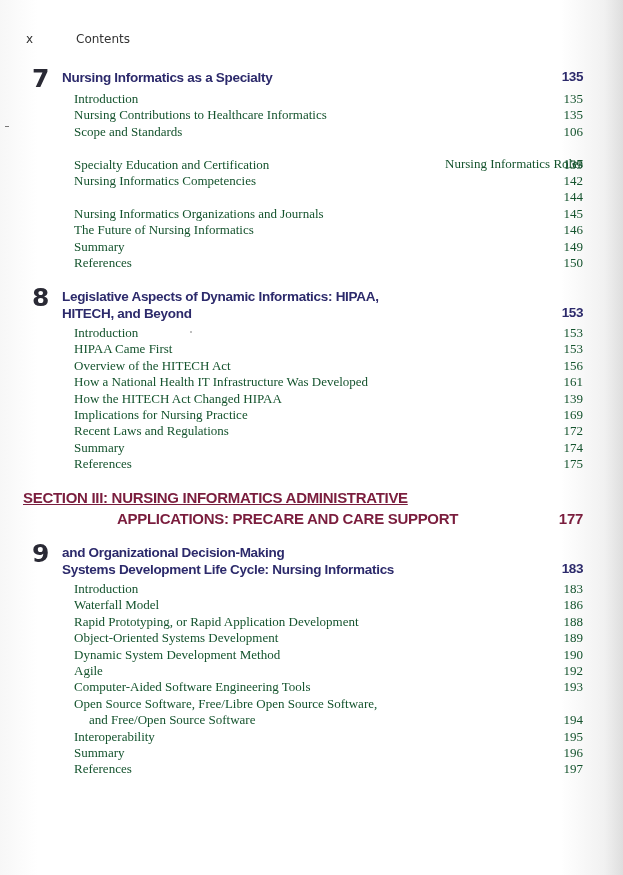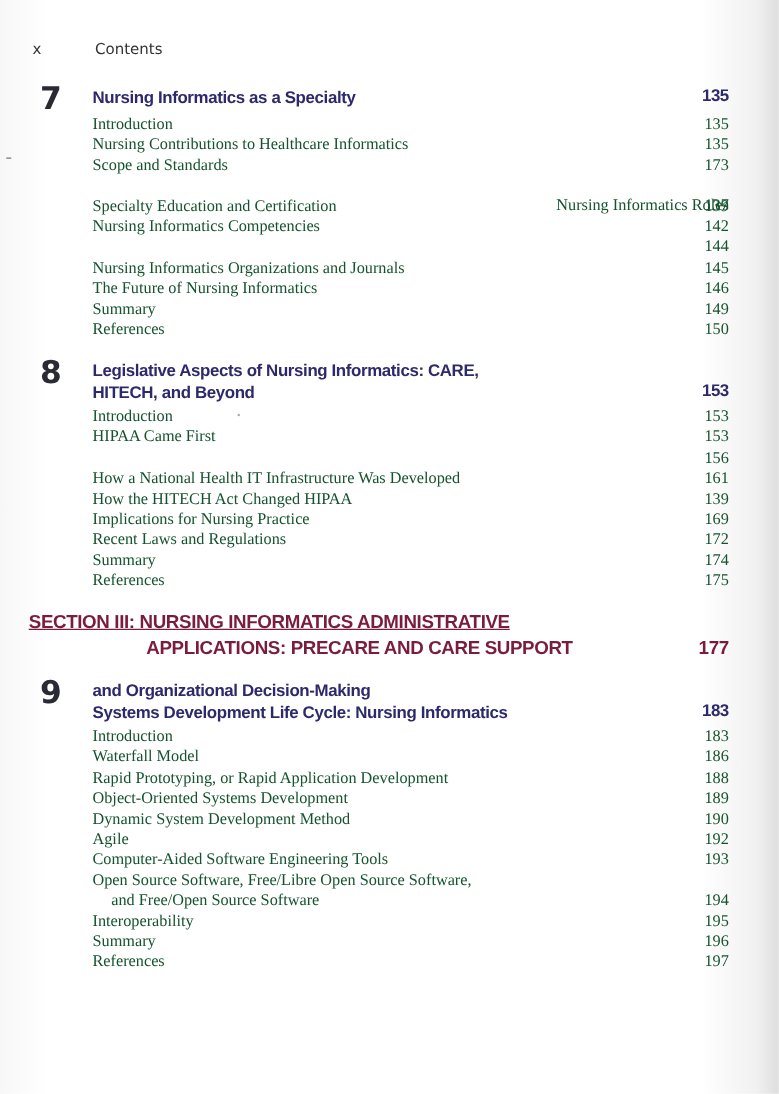--- a/index.html
+++ b/index.html
@@ -18,21 +18,21 @@
     .running-head .title { position: absolute; left: 50px; white-space: nowrap; }
     .chapter {
       position: absolute; left: 0; width: 623px;
     }
     .ch-num {
       position: absolute; left: 32px;
       font-family: "DejaVu Sans", sans-serif; font-weight: 900; font-size: 25px;
       color: #2a2a35; line-height: 25px;
     }
     .ch-title {
-      position: absolute; left: 74px;
+      position: absolute; left: 62px;
       font-family: "Liberation Sans", sans-serif; font-weight: bold; font-size: 13.5px;
       color: #2c2a6b; line-height: 17px; letter-spacing: -0.3px;
     }
     .ch-page {
       position: absolute; right: 40px;
       font-family: "Liberation Sans", sans-serif; font-weight: bold; font-size: 13.5px;
       color: #2c2a6b; letter-spacing: -0.4px;
     }
     .entry {
       position: absolute; left: 74px; width: 509px;
@@ -69,43 +69,43 @@
   <div class="chapter" style="top:66px;">
     <div class="ch-num" style="top:0;">7</div>
     <div class="ch-title" style="top:3px;">
       <span>Nursing Informatics as a Specialty</span>
     </div>
     <div class="ch-page" style="top:3px;">135</div>
   </div>
   <div>
     <div class="entry" style="top:91px;"><span class="label">Introduction</span><span class="pg">135</span></div>
     <div class="entry" style="top:107.4px;"><span class="label">Nursing Contributions to Healthcare Informatics</span><span class="pg">135</span></div>
-    <div class="entry" style="top:123.8px;"><span class="label">Scope and Standards</span><span class="pg">173</span></div>
+    <div class="entry" style="top:123.8px;"><span class="label">Scope and Standards</span><span class="pg">106</span></div>
     <div class="entry" style="top:156px;text-align:right;"><span class="label">Nursing Informatics Roles</span><span class="pg">137</span></div>
     <div class="entry" style="top:156.6px;"><span class="label">Specialty Education and Certification</span><span class="pg">139</span></div>
     <div class="entry" style="top:173px;"><span class="label">Nursing Informatics Competencies</span><span class="pg">142</span></div>
     <div class="entry" style="top:189.4px;"><span class="pg">144</span></div>
     <div class="entry" style="top:205.8px;"><span class="label">Nursing Informatics Organizations and Journals</span><span class="pg">145</span></div>
     <div class="entry" style="top:222.2px;"><span class="label">The Future of Nursing Informatics</span><span class="pg">146</span></div>
     <div class="entry" style="top:238.6px;"><span class="label">Summary</span><span class="pg">149</span></div>
     <div class="entry" style="top:255px;"><span class="label">References</span><span class="pg">150</span></div>
   </div>
 
   <div class="chapter" style="top:285px;">
     <div class="ch-num" style="top:0;">8</div>
     <div class="ch-title" style="top:3px;">
-      <div>Legislative Aspects of Nursing Informatics: CARE,</div>
+      <div>Legislative Aspects of Dynamic Informatics: HIPAA,</div>
       <div>HITECH, and Beyond</div>
     </div>
     <div class="ch-page" style="top:20px;">153</div>
   </div>
   <div>
     <div class="entry" style="top:325px;"><span class="label">Introduction</span><span class="pg">153</span></div>
     <div class="entry" style="top:341.4px;"><span class="label">HIPAA Came First</span><span class="pg">153</span></div>
-    <div class="entry" style="top:357.8px;"><span class="pg">156</span></div>
+    <div class="entry" style="top:357.8px;"><span class="label">Overview of the HITECH Act</span><span class="pg">156</span></div>
     <div class="entry" style="top:374.2px;"><span class="label">How a National Health IT Infrastructure Was Developed</span><span class="pg">161</span></div>
     <div class="entry" style="top:390.6px;"><span class="label">How the HITECH Act Changed HIPAA</span><span class="pg">139</span></div>
     <div class="entry" style="top:407px;"><span class="label">Implications for Nursing Practice</span><span class="pg">169</span></div>
     <div class="entry" style="top:423.4px;"><span class="label">Recent Laws and Regulations</span><span class="pg">172</span></div>
     <div class="entry" style="top:439.8px;"><span class="label">Summary</span><span class="pg">174</span></div>
     <div class="entry" style="top:456.2px;"><span class="label">References</span><span class="pg">175</span></div>
   </div>
   <div class="speck" style="left:190px; top:331px;"></div>
 
   <div class="section" style="top:488px;">

